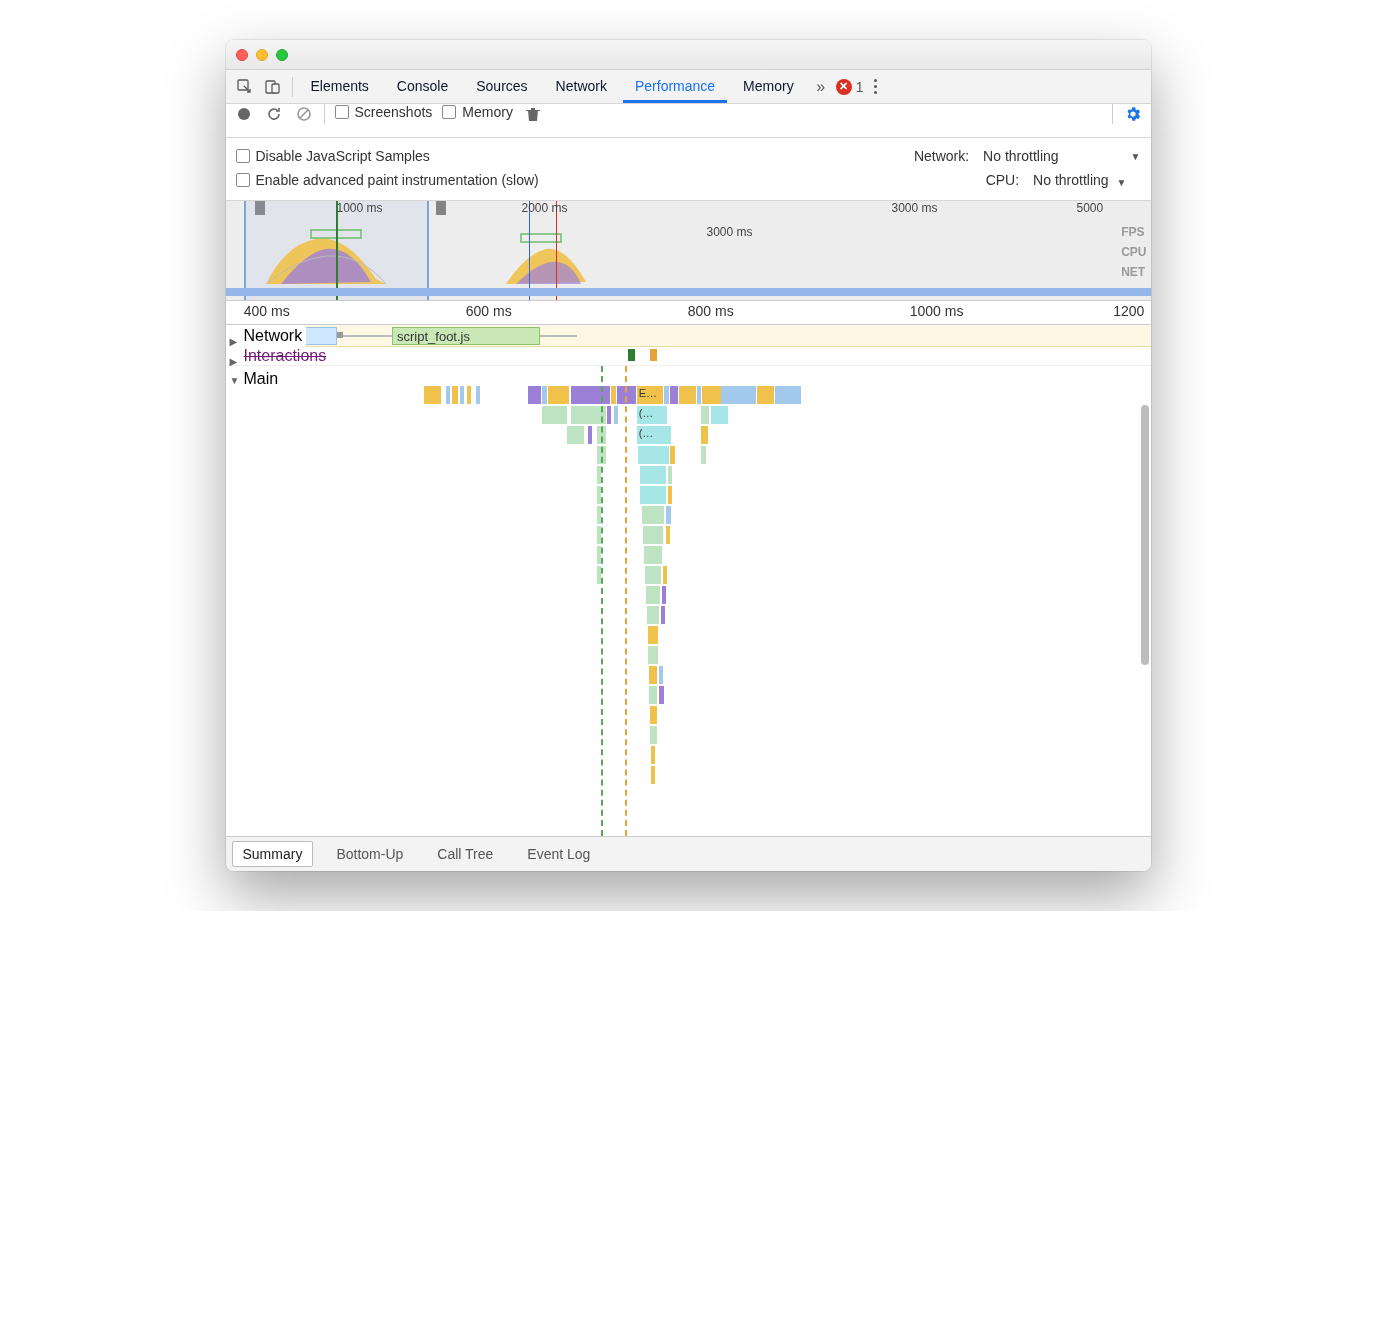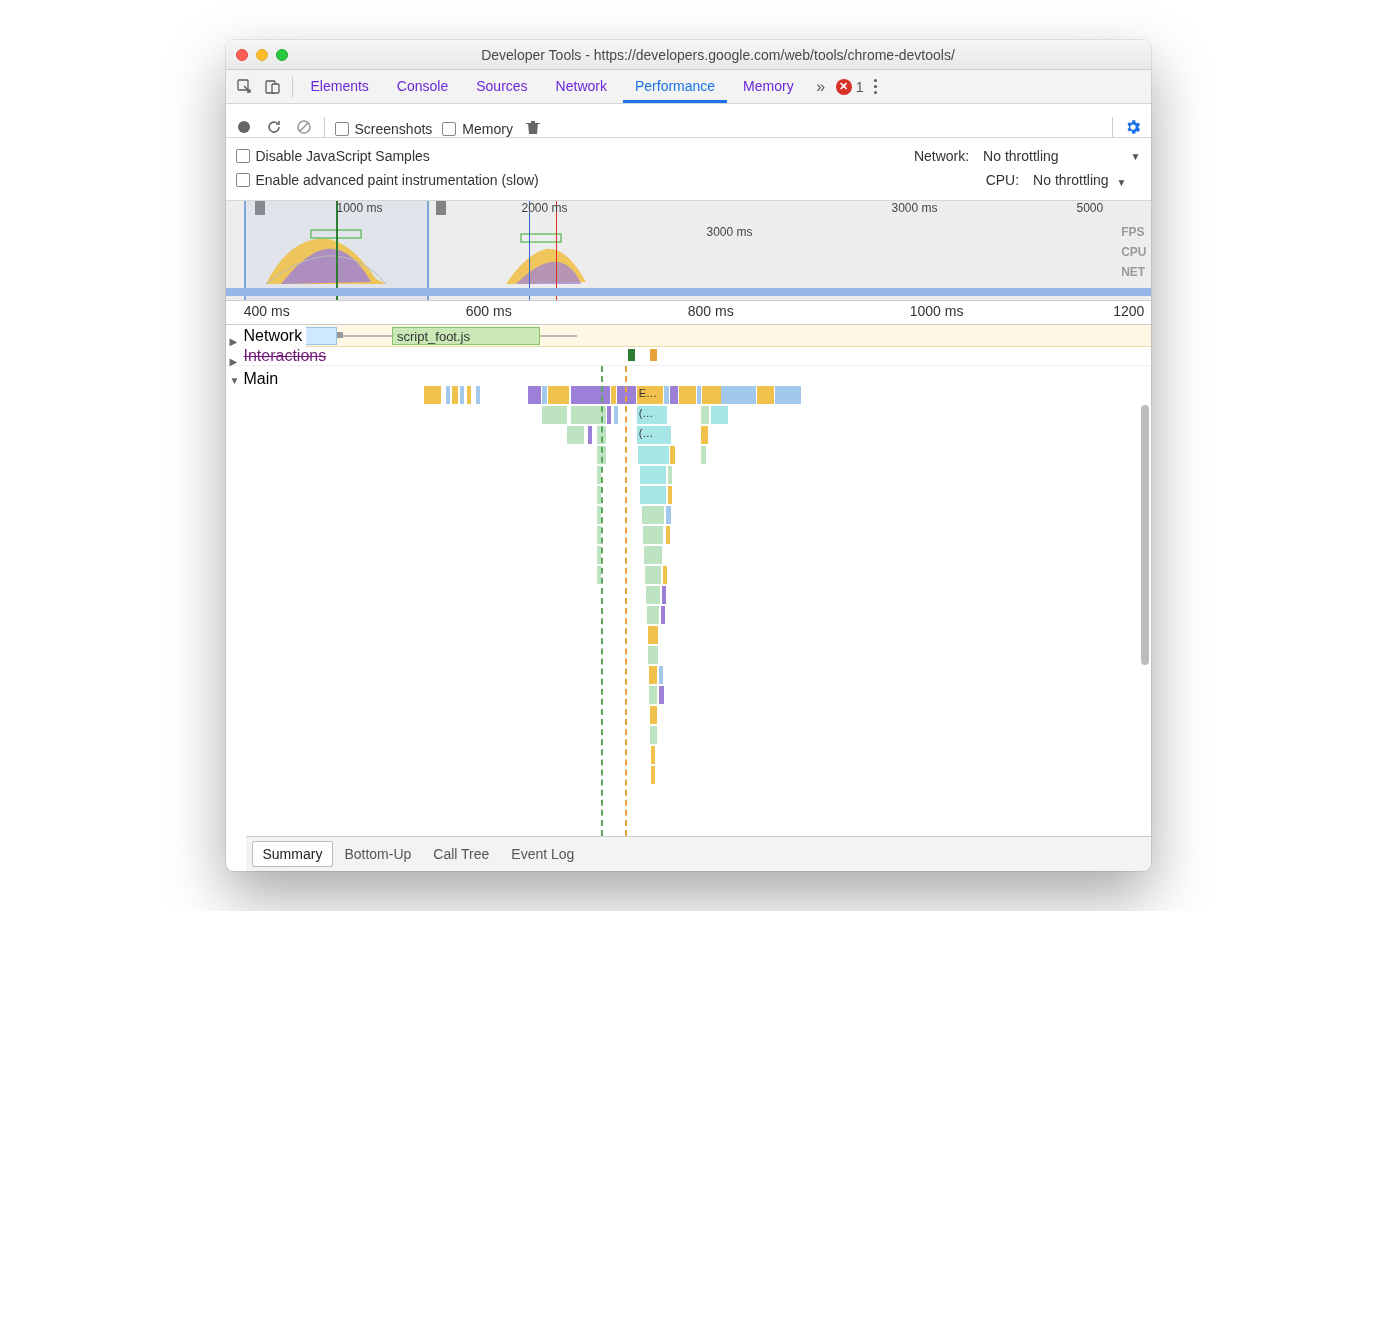--- a/index.html
+++ b/index.html
@@ -37,30 +37,30 @@
   .dot.green{background:#28c940;border:1px solid #22a933;}
   .titlebar .title { flex:1; text-align:center; font-size:14px; color:#4a4a4a; white-space:nowrap; overflow:hidden; text-overflow:ellipsis; padding:0 10px;}
   
   .tabs-row {
     display:flex; align-items:center; height:34px; border-bottom:1px solid #d6d6d6; padding:0 6px; gap:2px;
     background:#f3f3f3;
   }
   .tabs-row .iconbtn { width:26px; height:26px; display:flex; align-items:center; justify-content:center; color:#5a5a5a; cursor:pointer; border-radius:3px;}
   .tabs-row .sep { width:1px; height:20px; background:#ccc; margin:0 4px;}
   .tabs { display:flex; gap:4px; }
-  .tab { padding: 7px 12px 6px; font-size:14px; color:#6d28d9; cursor:pointer; border-bottom:3px solid transparent;}
+  .tab { padding: 7px 12px 6px; font-size:14px; color:#0f172a; cursor:pointer; border-bottom:3px solid transparent;}
   .tab.active { color:#1a73e8; border-bottom-color:#1a73e8;}
   .spacer{flex:1;}
   .err-badge{display:flex;align-items:center;gap:4px;color:#555;font-size:14px;}
   .err-badge .circ{width:16px;height:16px;border-radius:50%;background:#d93025;color:#fff;font-size:11px;display:flex;align-items:center;justify-content:center;font-weight:bold;}
   .menu-dots{width:20px;display:flex;flex-direction:column;align-items:center;gap:3px;cursor:pointer;}
   .menu-dots span{width:3px;height:3px;background:#5a5a5a;border-radius:50%;}
   
   .toolbar {
-    display:flex; align-items:flex-end; height:34px; border-bottom:1px solid #d6d6d6; padding:0 8px; gap:10px; background:#fff;
+    display:flex; align-items:flex-start; height:34px; border-bottom:1px solid #d6d6d6; padding:0 8px; gap:10px; background:#fff;
   }
   .toolbar .ic{width:20px;height:20px;display:flex;align-items:center;justify-content:center;color:#666;cursor:pointer;}
   .toolbar .sepv{width:1px;height:20px;background:#ccc;}
   .cb { display:flex; align-items:center; gap:6px; font-size:14px; color:#333; cursor:pointer;}
   .cb .box{width:14px;height:14px;border:1px solid #888;border-radius:2px;background:#fff;}
   .gear{color:#1a73e8;}
   
   .settings {
     border-bottom:1px solid #d6d6d6; background:#fff; padding:6px 10px 8px; font-size:14px; color:#333;
   }
@@ -93,39 +93,38 @@
   .netitem.yellowish{background:#fdf0c2;border-color:#ecd88a;}
   .netconn{position:absolute;top:10px;height:2px;background:#bbb;}
   .netdot{position:absolute;top:7px;width:6px;height:6px;background:#999;}
   
   .interactions{position:relative;height:16px;background:#fff;}
   .intbar{position:absolute;top:2px;height:12px;}
   .flame-area{position:relative;height:470px;background:#fff;overflow:hidden;flex:1;}
   .fl{position:absolute;height:18px;font-size:11px;color:#333;white-space:nowrap;overflow:hidden;padding:1px 2px;}
   .dash{position:absolute;top:0;bottom:0;width:0;border-left:2px dashed;}
   
-  .bottom-tabs{display:flex;gap:0;padding:4px 6px;border-top:1px solid #ccc;background:#f3f3f3;font-size:14px;margin-left:20px;}
+  .bottom-tabs{display:flex;gap:12px;padding:4px 6px;border-top:1px solid #ccc;background:#f3f3f3;font-size:14px;}
   .btab{padding:4px 10px;color:#555;cursor:pointer;border:1px solid transparent;border-radius:2px;}
   .btab.active{background:#fff;border-color:#bbb;color:#222;}
   
   .vscroll{position:absolute;right:2px;top:0;width:10px;background:transparent;}
   .vscroll .thumb{position:absolute;right:0;width:8px;border-radius:4px;background:#bdbdbd;}
 </style>
 </head>
 <body>
 
 <div class="window">
 
   <div class="titlebar">
     <div class="traffic">
       <div class="dot red"></div>
       <div class="dot yellow"></div>
       <div class="dot green"></div>
     </div>
-    <div class="title">Developer Tools - https://developers.google.com/web/tools/chrome-devtools/</div>
   </div>
 
   <div class="tabs-row">
     <div class="iconbtn">
       <svg width="16" height="16" viewBox="0 0 16 16" fill="none" stroke="#5a5a5a" stroke-width="1.3">
           <rect x="1" y="1" width="10" height="10" rx="1"></rect>
           <path d="M7 7 L13 13 M10 13 L13 13 L13 10" fill="none"></path>
         </svg>
     </div>
     <div class="iconbtn">

